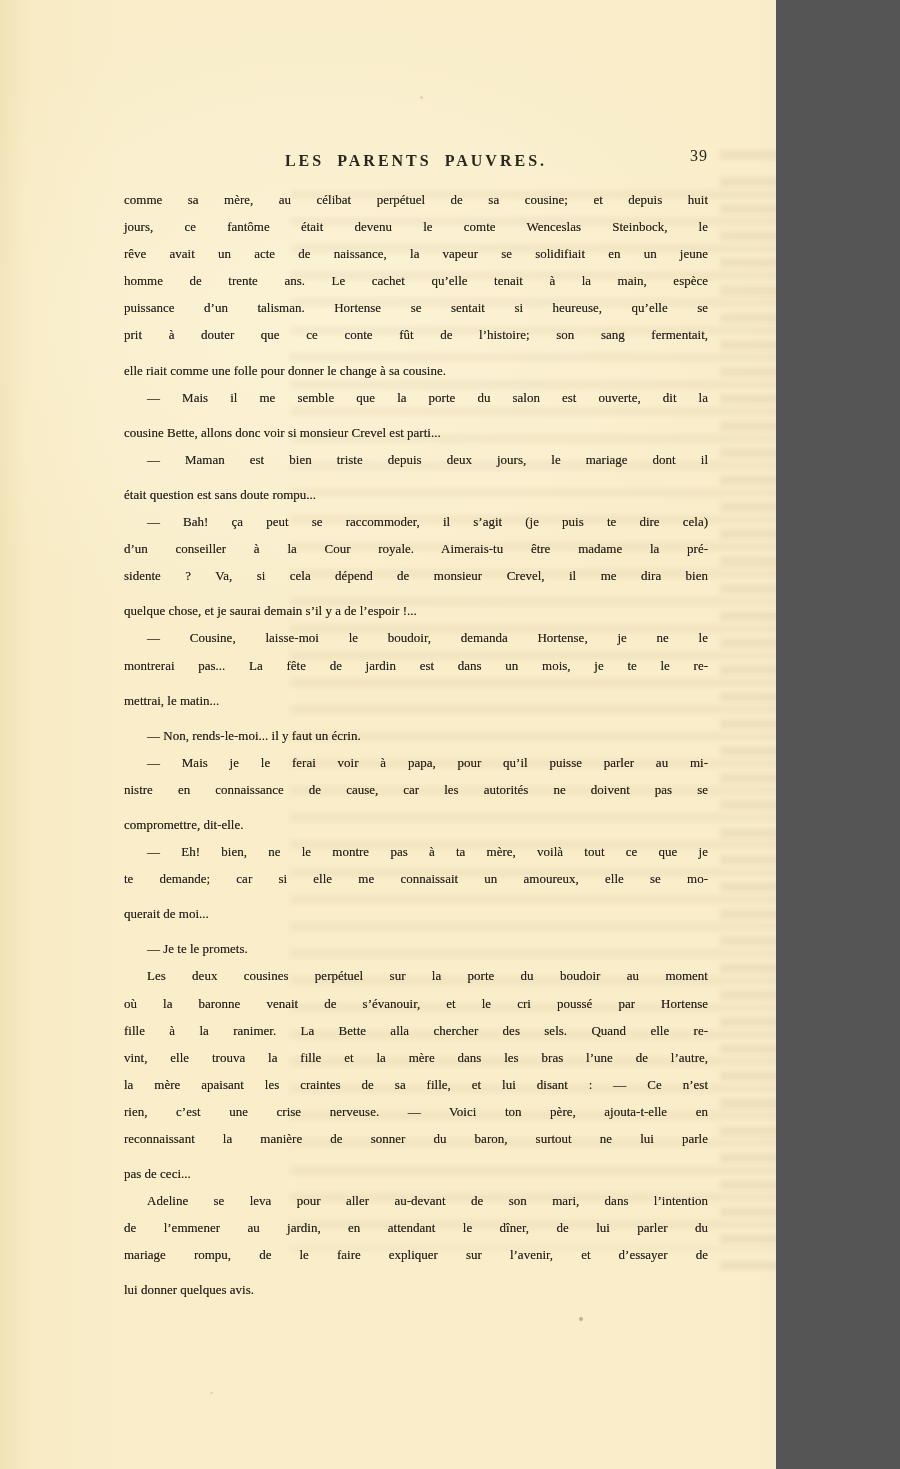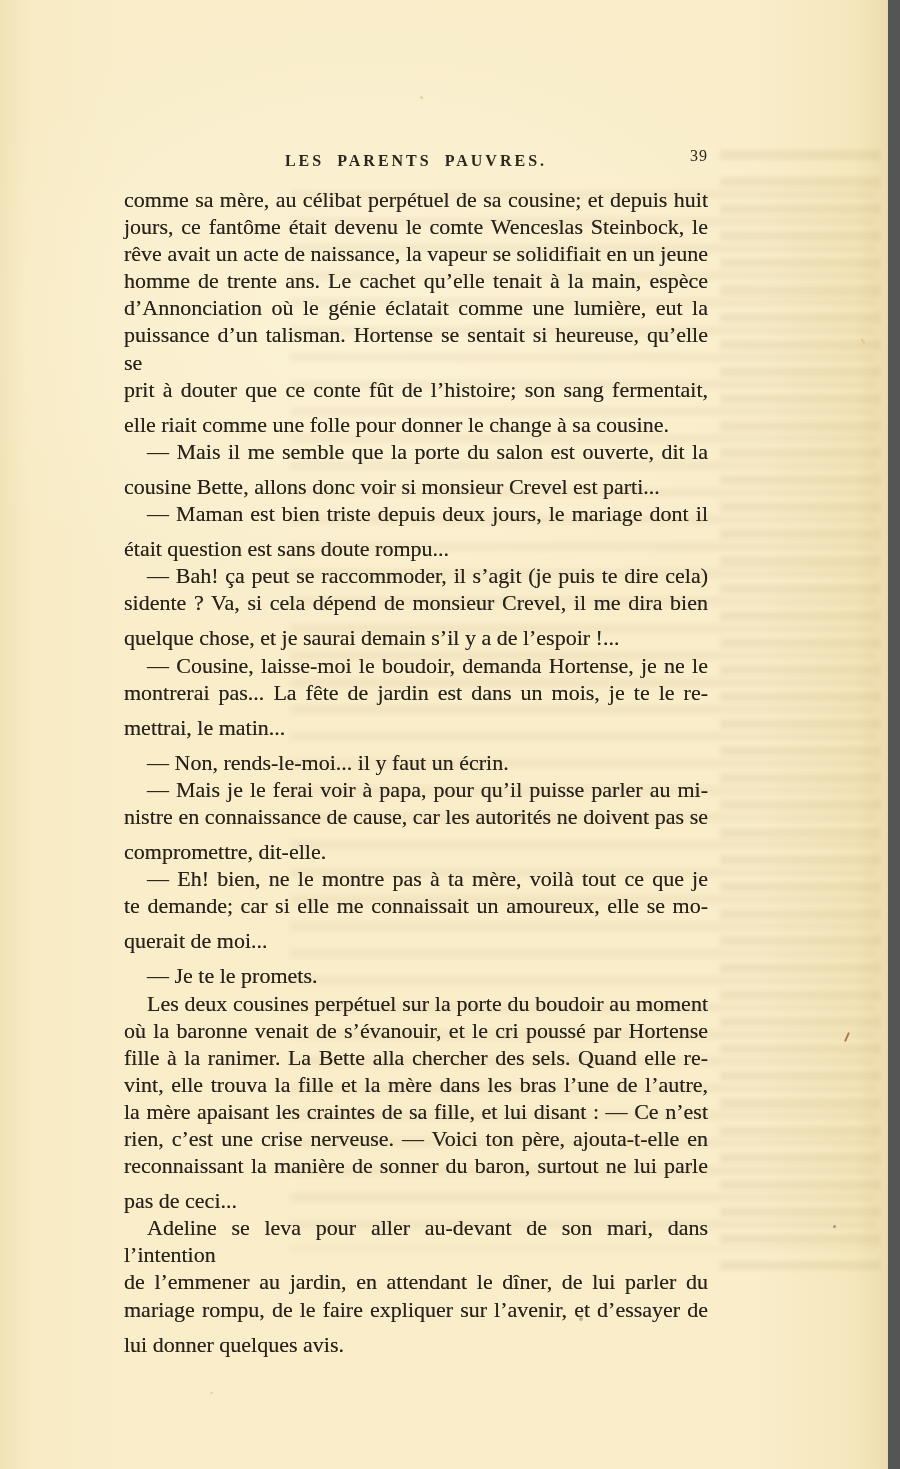--- a/index.html
+++ b/index.html
@@ -1,17 +1,17 @@
 <!DOCTYPE html>
 <html><head>
 <meta charset="utf-8">
 <style>
   html,body{margin:0;padding:0;background:#555;}
   .scan{
-    position:relative;width:888px;height:1469px;overflow:hidden;
+    position:relative;width:776px;height:1469px;overflow:hidden;
     background:
       radial-gradient(ellipse 700px 500px at 42% 22%, rgba(255,250,228,.45), rgba(255,250,228,0) 65%),
       linear-gradient(90deg,#f1e2b6 0px,#f8ebc4 28px,#f9edca 120px,#f9edca 760px,#f5e7bc 855px,#eddcae 886px,#d9cba2 892px,#cdc6b4 895px,#d9d4c4 900px),
       #f8ecc6;
     font-family:"Liberation Serif","DejaVu Serif",serif;
     color:#27221b;
   }
   
   .ghost{
     position:absolute;left:290px;top:190px;width:585px;height:1060px;
@@ -33,21 +33,21 @@
   .running-title{
     position:absolute;left:0;right:0;top:3px;text-align:center;
     font-size:16px;font-weight:bold;letter-spacing:3px;word-spacing:6px;
     color:#2b261e;
   }
   .page-number{
     position:absolute;right:0;top:-2px;font-size:16px;letter-spacing:1px;color:#2b261e;
   }
   .textblock{
     position:absolute;left:124px;top:186px;width:584px;
-    font-size:22px;line-height:27.1px;
+    font-size:13px;line-height:27.1px;
     text-shadow:0 0 .5px rgba(39,34,27,.55);
   }
   .ln{text-align:justify;text-align-last:justify;hyphens:none;}
   .ln.first{text-indent:23px;}
   .ln.last{text-align-last:left;margin-top:8px;}
   
   .blemish{position:absolute;border-radius:50%;pointer-events:none;}
   .b1{left:846px;top:1032px;width:2px;height:10px;border-radius:2px;background:#a2672f;transform:rotate(24deg);opacity:.85;}
   .b2{left:833px;top:1225px;width:3px;height:3px;background:#8d8673;opacity:.8;}
   .b3{left:579px;top:1317px;width:4px;height:4px;background:#9a7d52;opacity:.55;}
@@ -66,35 +66,35 @@
     <div class="running-title">LES PARENTS PAUVRES.</div>
     <div class="page-number">39</div>
   </div>
 
   <div class="textblock">
     <div>
       <div class="ln">comme sa mère, au célibat perpétuel de sa cousine; et depuis huit</div>
       <div class="ln">jours, ce fantôme était devenu le comte Wenceslas Steinbock, le</div>
       <div class="ln">rêve avait un acte de naissance, la vapeur se solidifiait en un jeune</div>
       <div class="ln">homme de trente ans. Le cachet qu’elle tenait à la main, espèce</div>
-      <div class="ln">d’Annonciation où le génie éclatait comme une lumière, eut la</div>
       <div class="ln">puissance d’un talisman. Hortense se sentait si heureuse, qu’elle se</div>
       <div class="ln">prit à douter que ce conte fût de l’histoire; son sang fermentait,</div>
       <div class="ln last">elle riait comme une folle pour donner le change à sa cousine.</div>
     </div>
     <div>
       <div class="ln first">— Mais il me semble que la porte du salon est ouverte, dit la</div>
       <div class="ln last">cousine Bette, allons donc voir si monsieur Crevel est parti...</div>
     </div>
     <div>
       <div class="ln first">— Maman est bien triste depuis deux jours, le mariage dont il</div>
       <div class="ln last">était question est sans doute rompu...</div>
     </div>
     <div>
       <div class="ln first">— Bah! ça peut se raccommoder, il s’agit (je puis te dire cela)</div>
+      <div class="ln">d’un conseiller à la Cour royale. Aimerais-tu être madame la pré-</div>
       <div class="ln">sidente ? Va, si cela dépend de monsieur Crevel, il me dira bien</div>
       <div class="ln last">quelque chose, et je saurai demain s’il y a de l’espoir !...</div>
     </div>
     <div>
       <div class="ln first">— Cousine, laisse-moi le boudoir, demanda Hortense, je ne le</div>
       <div class="ln">montrerai pas... La fête de jardin est dans un mois, je te le re-</div>
       <div class="ln last">mettrai, le matin...</div>
     </div>
     <div>
       <div class="ln first last">— Non, rends-le-moi... il y faut un écrin.</div>

